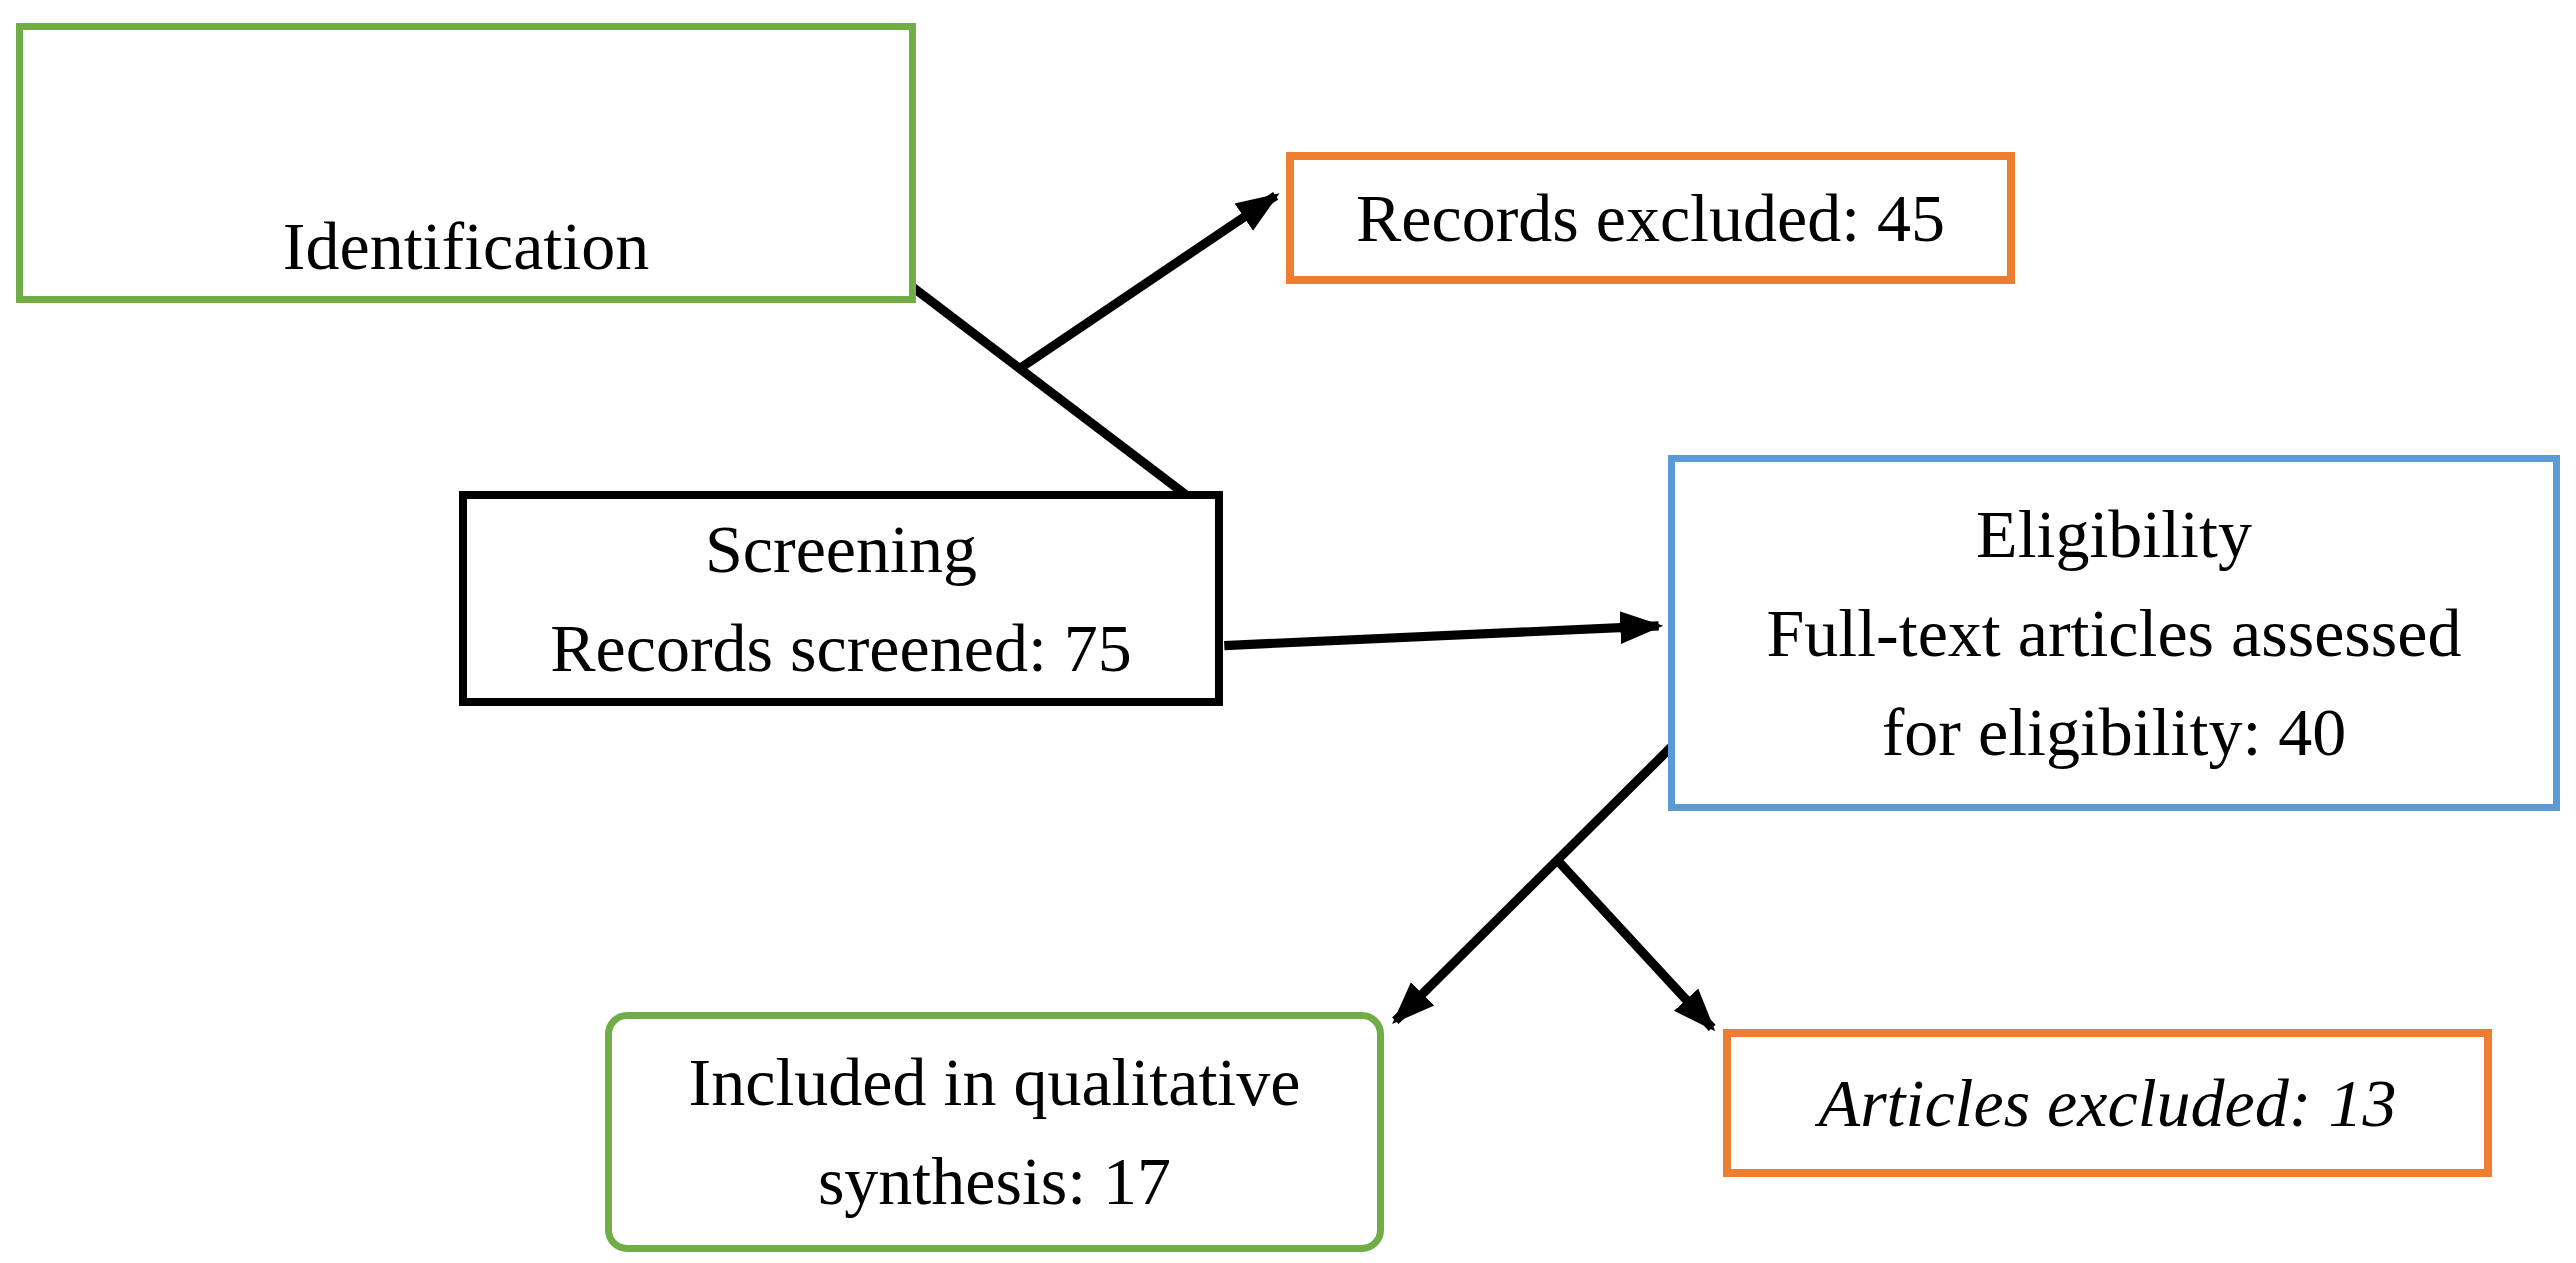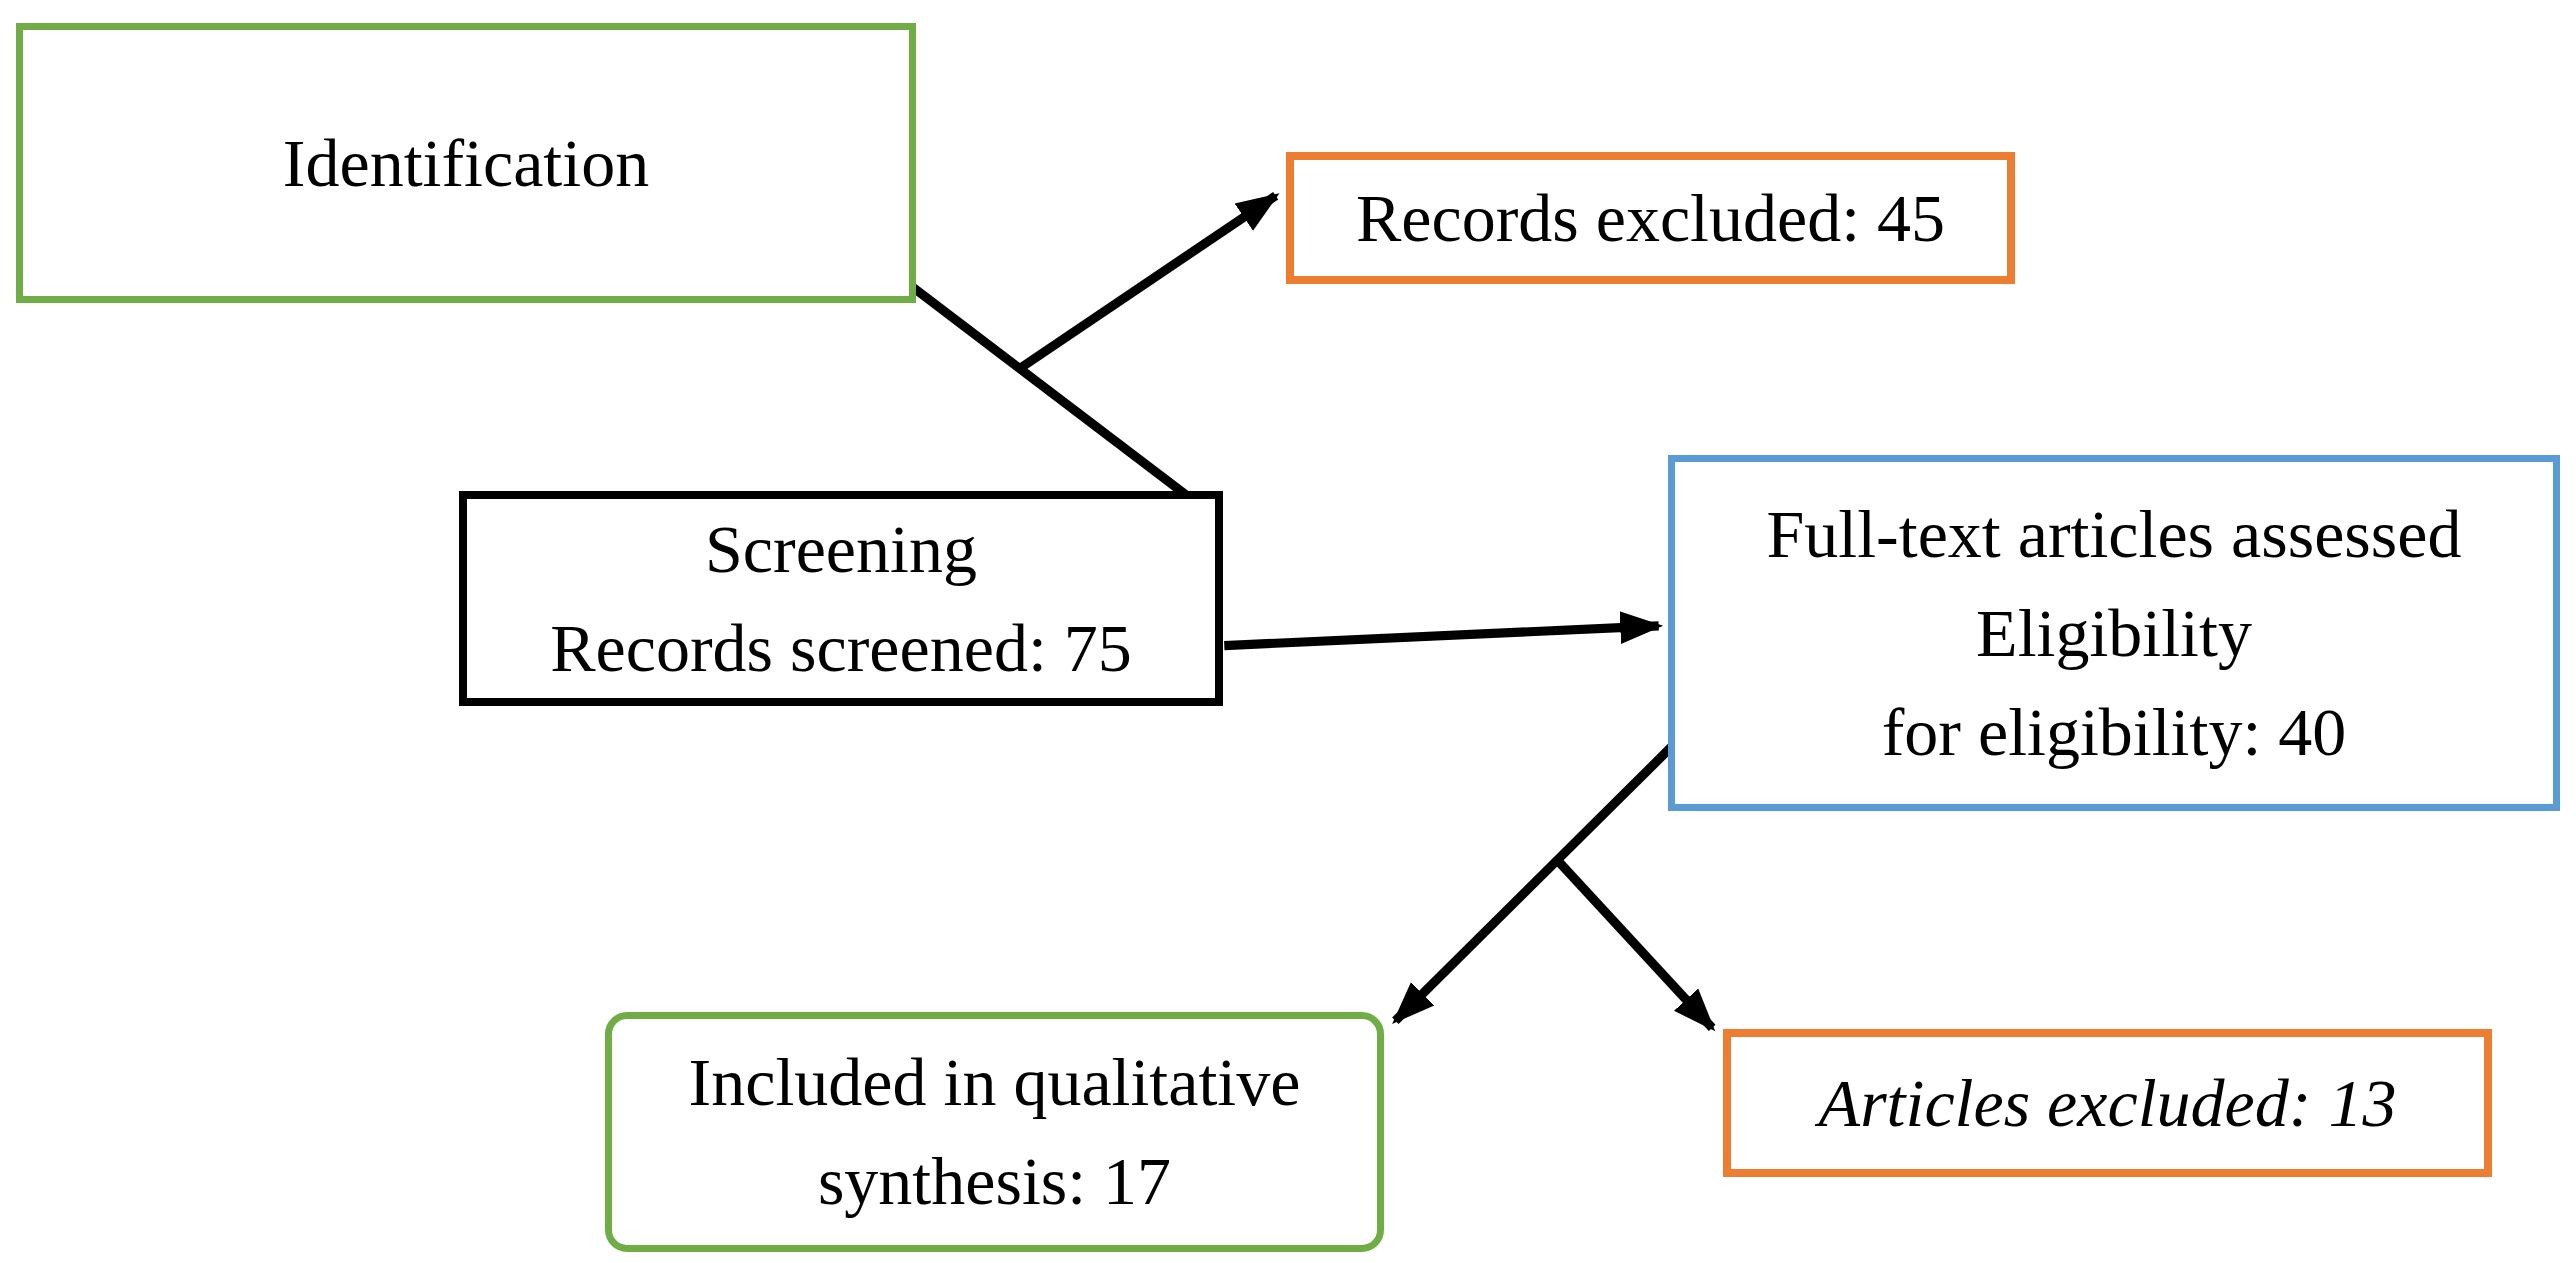--- a/index.html
+++ b/index.html
@@ -62,36 +62,36 @@
     </defs>
     <g style="stroke: rgb(0, 0, 0);">
       <line x1="1294" y1="406" x2="1686" y2="704"></line>
       <line x1="1449" y1="523" x2="1812" y2="278" marker-end="url(#arrowhead)"></line>
       <line x1="1739" y1="917" x2="2356" y2="889" marker-end="url(#arrowhead)"></line>
       <line x1="2377" y1="1058" x2="1982" y2="1450" marker-end="url(#arrowhead)"></line>
       <line x1="2214" y1="1224" x2="2432" y2="1460" marker-end="url(#arrowhead)"></line>
     </g>
   </svg>
 
-  <div class="flow-box box-identification" style="border-color: rgb(112, 173, 71);">
+  <div class="flow-box box-identification" style="border-color: rgb(112, 173, 71); justify-content: flex-end;">
     <span class="box-line">Identification</span>
   </div>
 
   <div class="flow-box box-records-excluded" style="border-color: rgb(237, 125, 49);">
     <span class="box-line">Records excluded: 45</span>
   </div>
 
   <div class="flow-box box-screening" style="border-color: rgb(0, 0, 0);">
     <span class="box-line">Screening</span>
     <span class="box-line">Records screened: 75</span>
   </div>
 
   <div class="flow-box box-eligibility" style="border-color: rgb(91, 155, 213);">
+    <span class="box-line">Eligibility</span>
     <span class="box-line">Full-text articles assessed</span>
-    <span class="box-line">Eligibility</span>
     <span class="box-line">for eligibility: 40</span>
   </div>
 
   <div class="flow-box box-included" style="border-color: rgb(112, 173, 71);">
     <span class="box-line">Included in qualitative</span>
     <span class="box-line">synthesis: 17</span>
   </div>
 
   <div class="flow-box box-articles-excluded" style="border-color: rgb(237, 125, 49); font-style: italic;">
     <span class="box-line">Articles excluded: 13</span>

